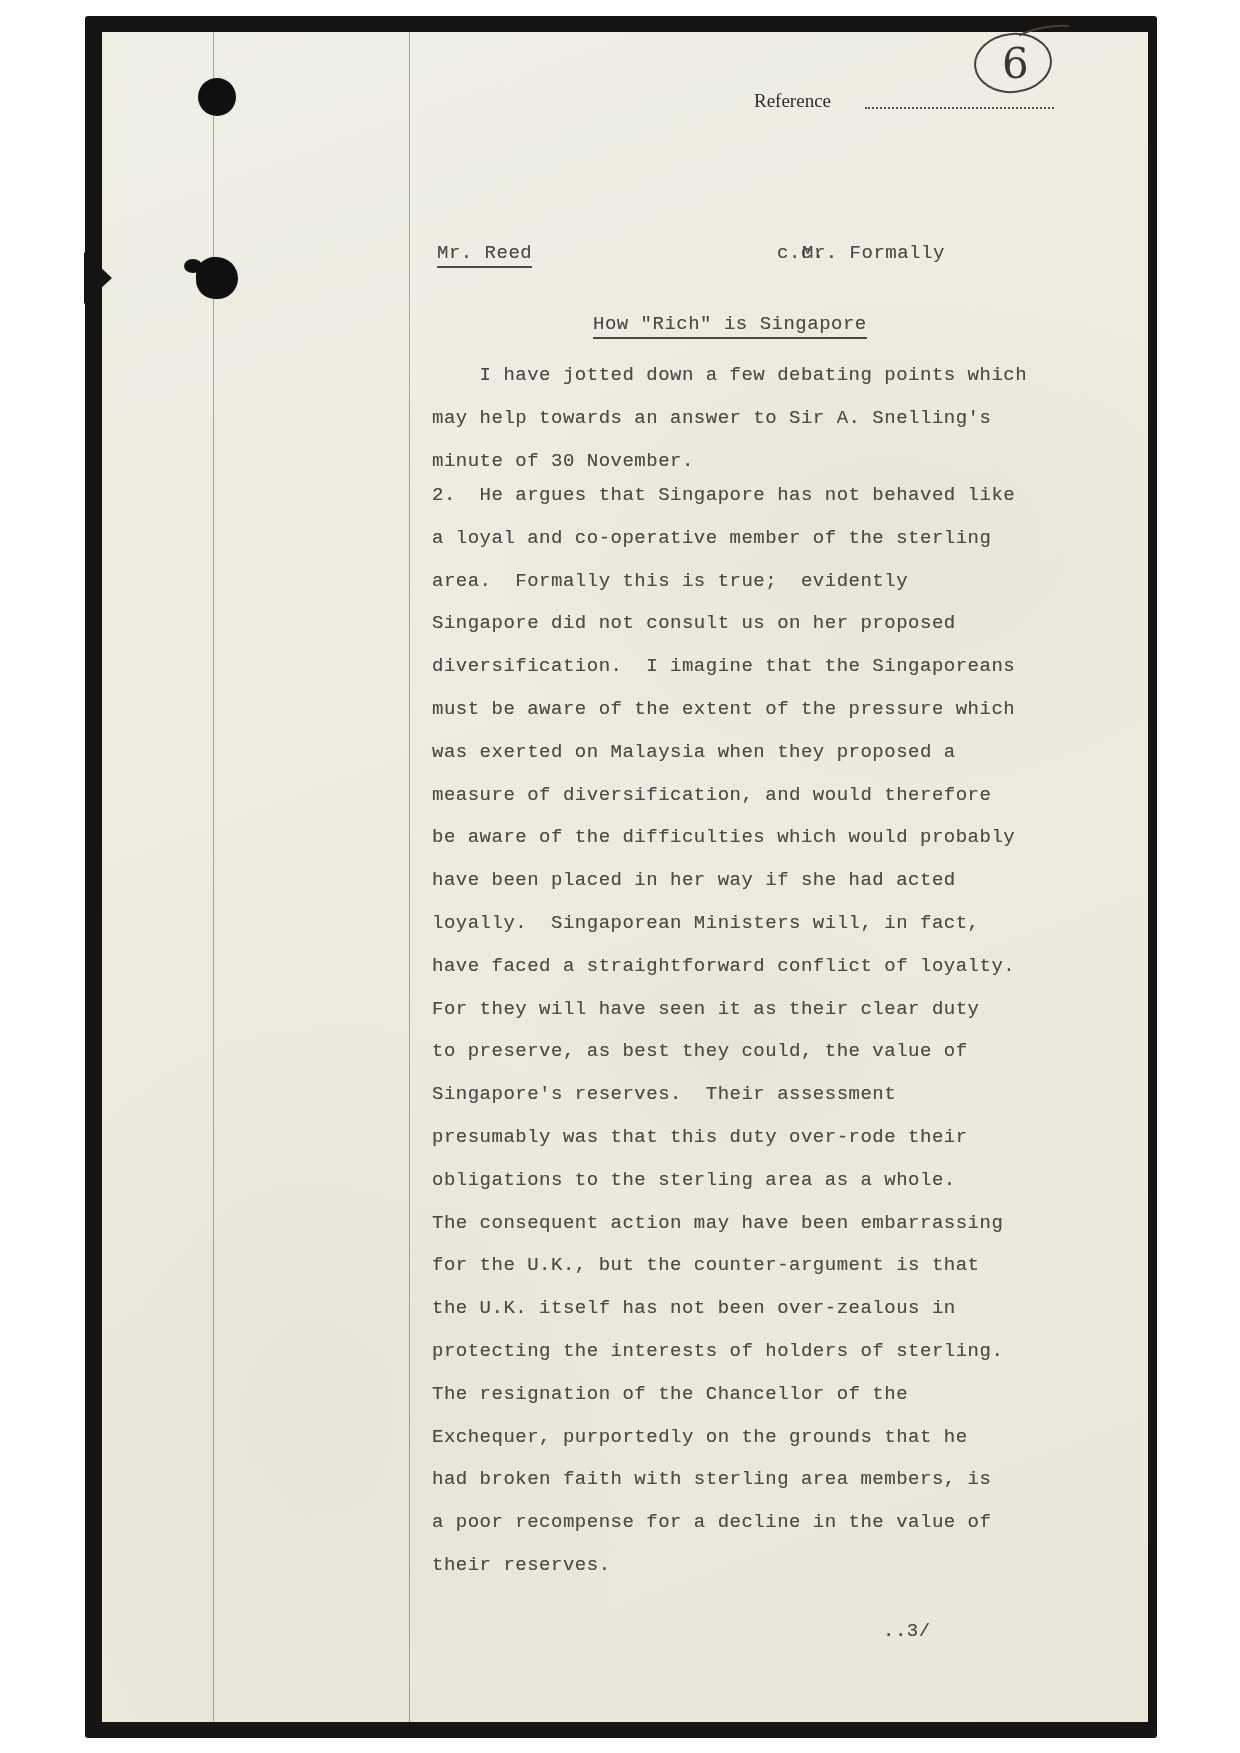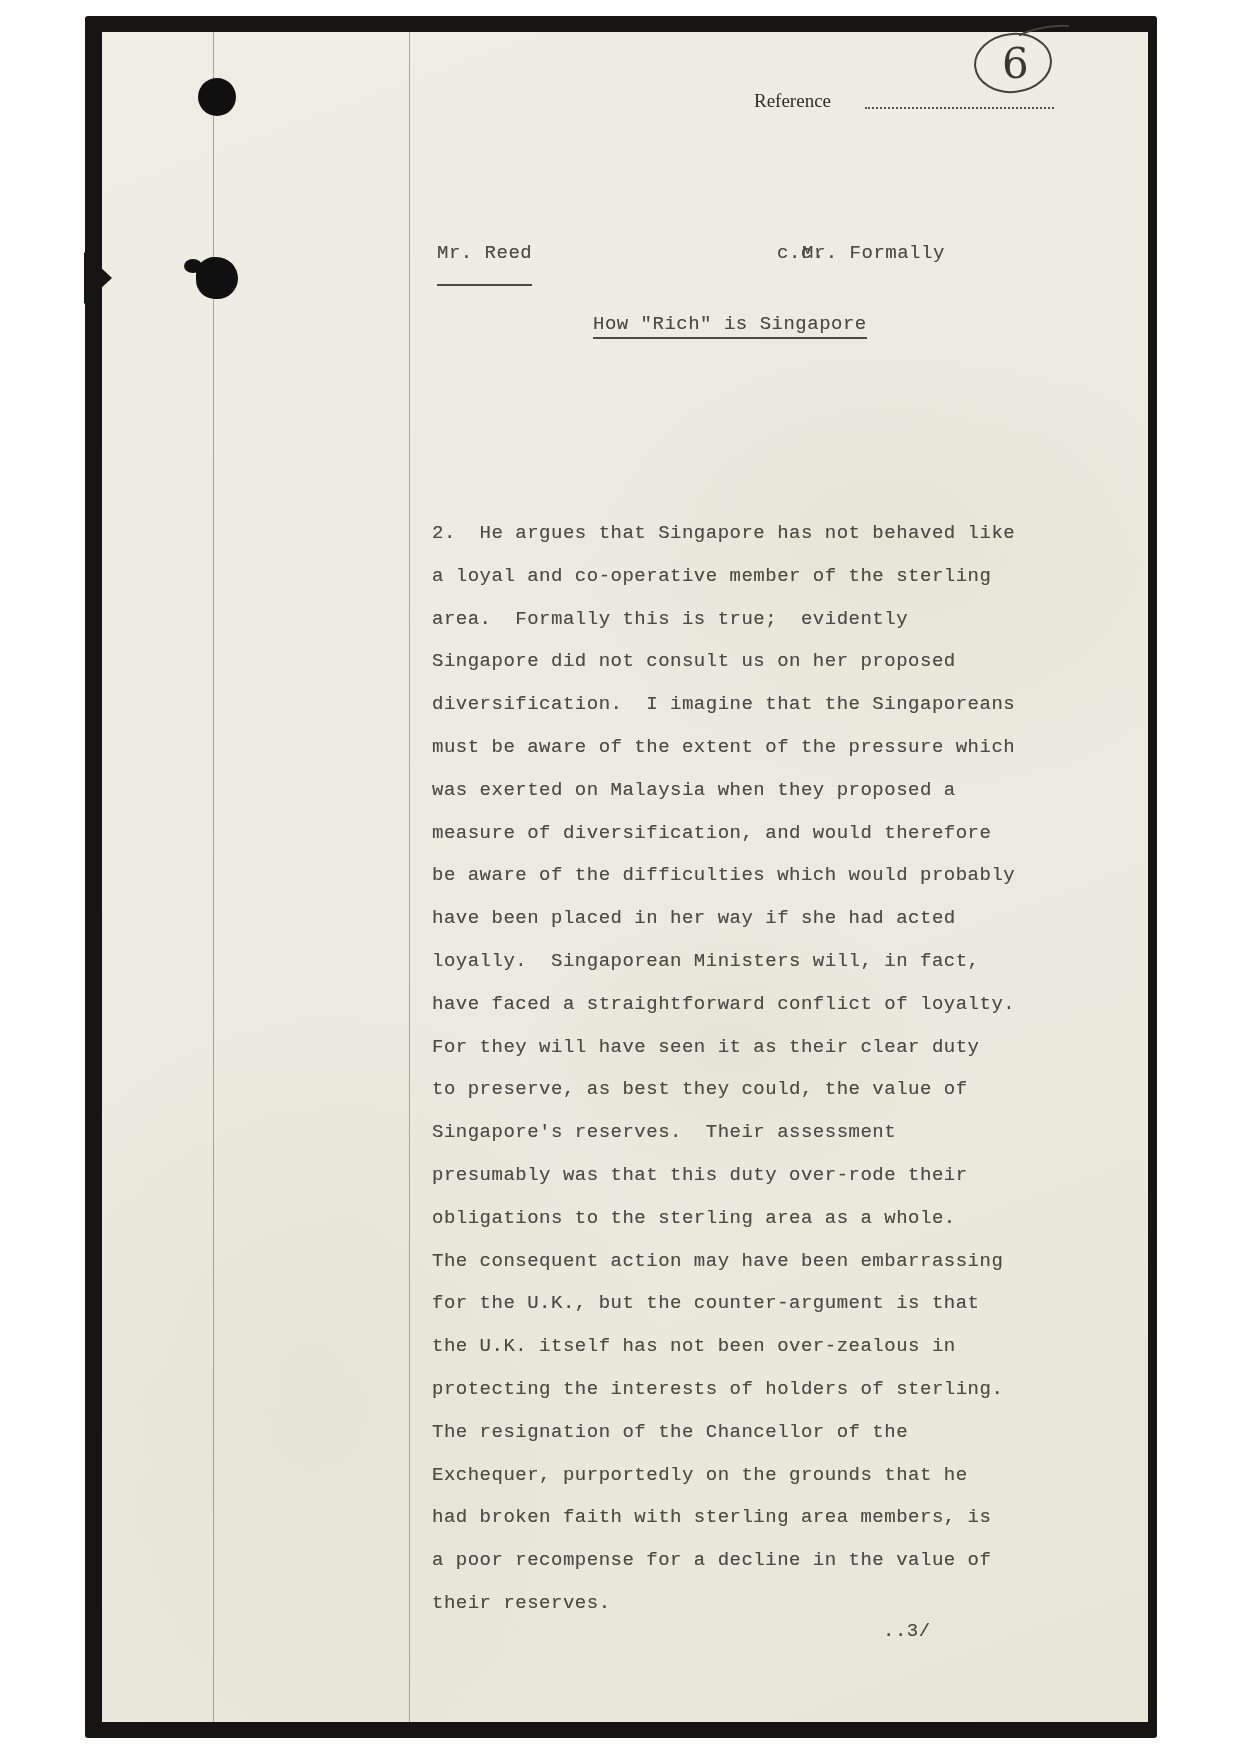--- a/index.html
+++ b/index.html
@@ -95,40 +95,40 @@
     font-size: 19px;
     letter-spacing: 0.5px;
     color: #4d4b44;
     text-shadow: 0 0 0.6px rgba(77,75,68,0.5);
   }
   .header-row { position: absolute; top: 210px; left: 0; width: 100%; height: 30px; }
   .recipient {
     position: absolute;
     left: 335px;
     border-bottom: 2px solid #4d4b44;
-    padding-bottom: 20px;
+    padding-bottom: 2px;
   }
   .cc-label { position: absolute; left: 643px; margin-left: 32px; }
   .cc-name  { position: absolute; left: 700px; }
   .memo-title {
     position: absolute;
     left: 491px;
     top: 281px;
     border-bottom: 2px solid #4d4b44;
     padding-bottom: 2px;
   }
   .para {
     position: absolute;
     left: 330px;
     width: 640px;
     line-height: 42.8px;
     white-space: pre-wrap;
   }
   .para-1 { top: 322px; }
-  .para-2 { top: 480px; }
+  .para-2 { top: 442px; }
   .continuation {
     position: absolute;
     left: 781px;
     top: 1588px;
   }
 </style>
 </head>
 <body>
 
 <div class="scan">
@@ -152,20 +152,23 @@
     </svg>
 
     <div class="header-row typed">
       <span class="recipient">Mr. Reed</span>
       <span class="cc-label">c.c.</span>
       <span class="cc-name">Mr. Formally</span>
     </div>
 
     <div class="memo-title typed">How "Rich" is Singapore</div>
 
+    <div class="para para-1 typed">    I have jotted down a few debating points which
+may help towards an answer to Sir A. Snelling's
+minute of 30 November.</div>
     <div class="para para-2 typed">2.  He argues that Singapore has not behaved like
 a loyal and co-operative member of the sterling
 area.  Formally this is true;  evidently
 Singapore did not consult us on her proposed
 diversification.  I imagine that the Singaporeans
 must be aware of the extent of the pressure which
 was exerted on Malaysia when they proposed a
 measure of diversification, and would therefore
 be aware of the difficulties which would probably
 have been placed in her way if she had acted

